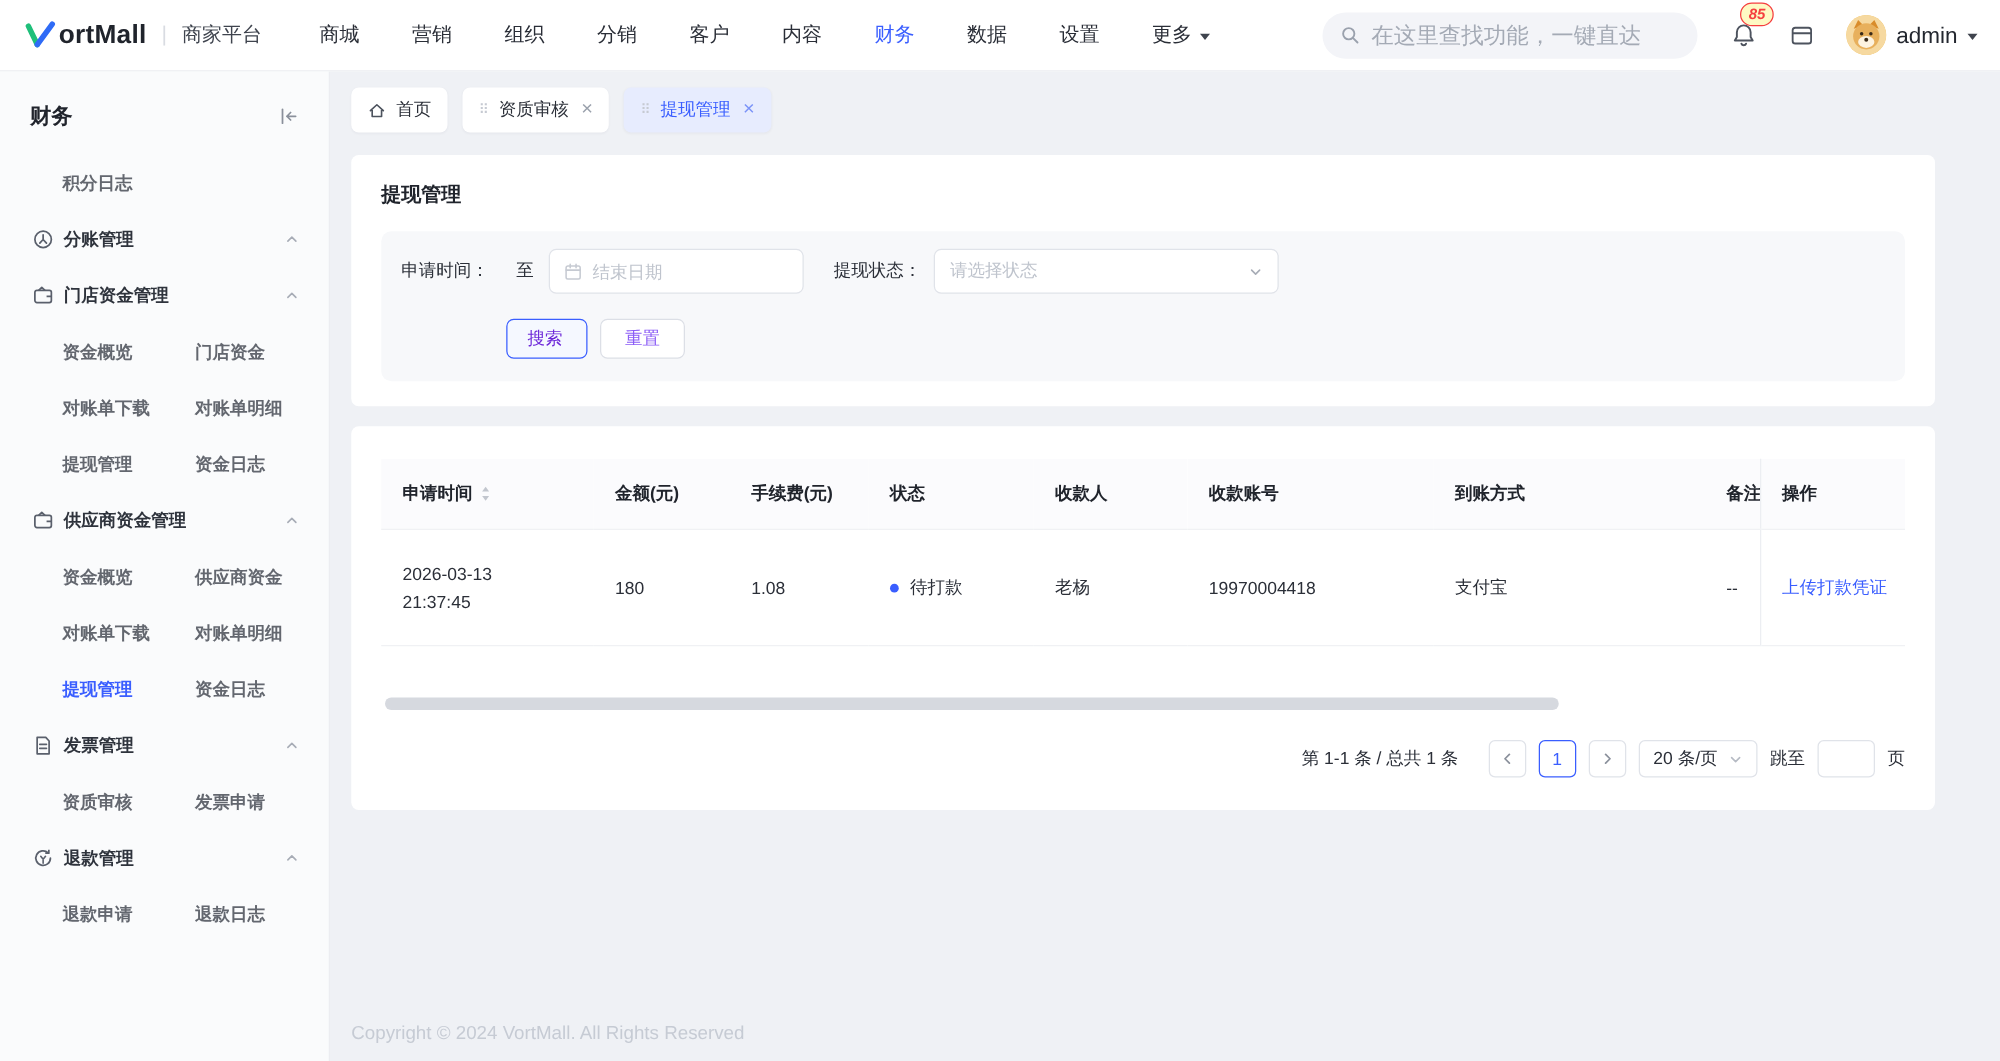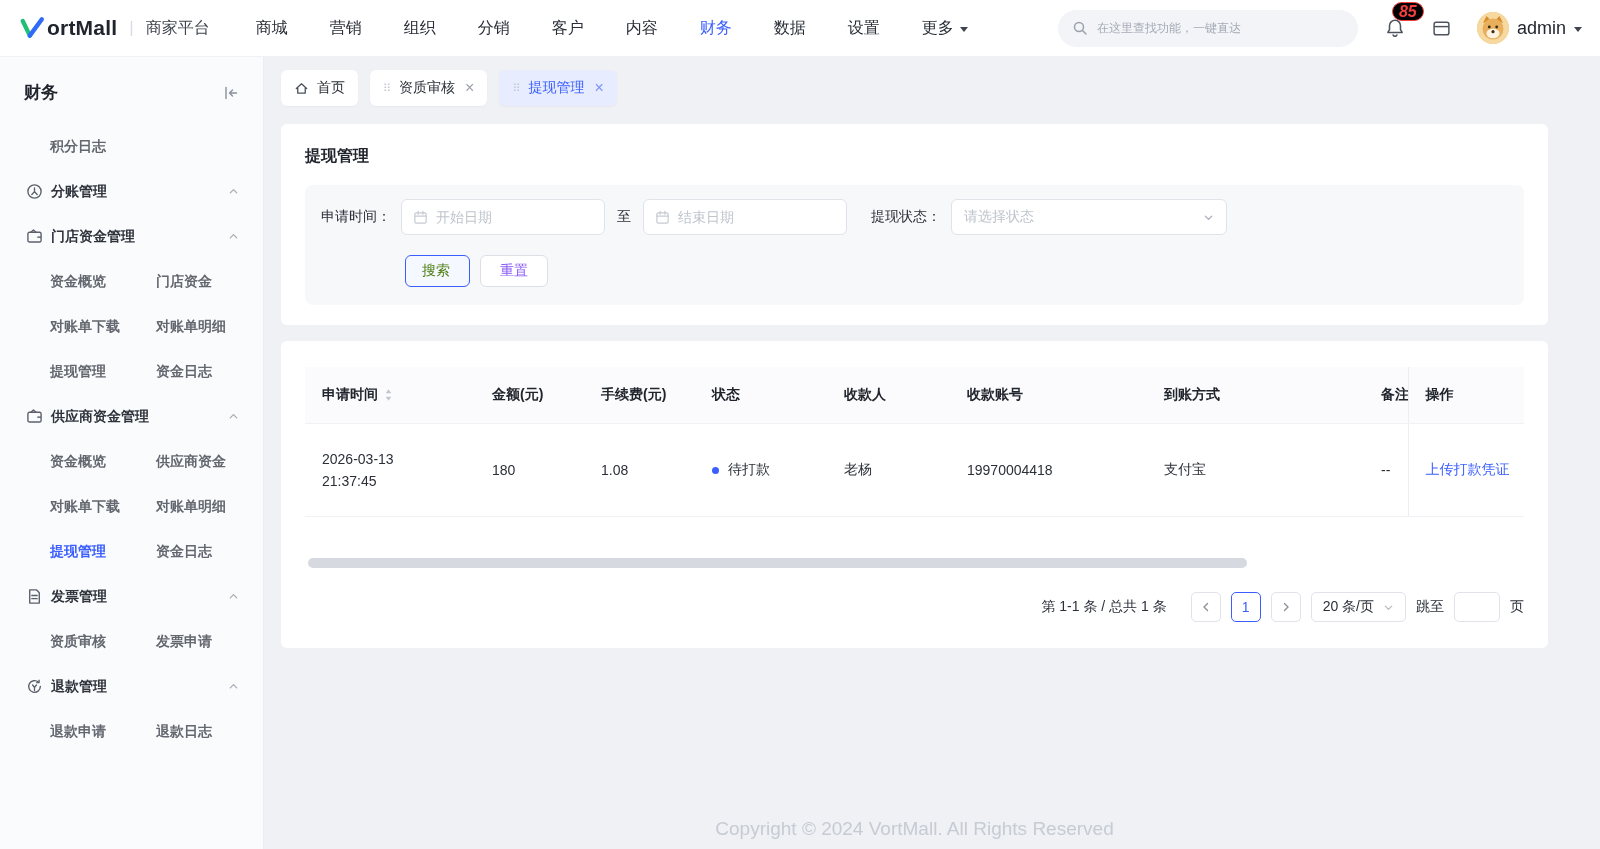--- a/index.html
+++ b/index.html
@@ -13,26 +13,26 @@
   .logo-ic{width:28px;height:24px;}
   .logo-text{font-size:21px;font-weight:700;color:#20242c;letter-spacing:.2px;}
   .logo-div{color:#d9dce2;margin:0 12px;font-size:17px;}
   .logo-sub{font-size:16px;color:#3f444e;}
   .nav{display:flex;gap:42px;margin-left:46px;font-size:16px;color:#2a2e37;}
   .nav-item{cursor:pointer;display:flex;align-items:center;gap:6px;white-space:nowrap;}
   .nav-item.active{color:#3a5eff;font-weight:500;}
   .caret{width:0;height:0;border-left:4px solid transparent;border-right:4px solid transparent;border-top:5px solid #3f444e;margin-top:2px;}
   .search{margin-left:auto;width:300px;height:37px;background:#f3f4f8;border-radius:19px;display:flex;align-items:center;padding:0 14px;gap:9px;color:#9aa1ad;}
   .s-ic{width:16px;height:16px;}
-  .search input{border:none;background:transparent;outline:none;font-size:12px;color:#333;width:100%;}
+  .search input{border:none;background:transparent;outline:none;font-size:18px;color:#333;width:100%;}
   .search input::placeholder{color:#a4aab5;}
   .icon-btn{position:relative;margin-left:26px;color:#4d535e;cursor:pointer;}
   .bell-ic{width:22px;height:22px;}
   .win-ic{width:19px;height:19px;}
-  .badge{position:absolute;top:-15px;left:8px;background:#000000;border:1px solid #f53f3f;color:#f53f3f;font-size:16px;font-style:italic;font-weight:700;padding:0 6px;height:19px;line-height:17px;border-radius:10px;white-space:nowrap;}
+  .badge{position:absolute;top:-15px;left:8px;background:#fef9c3;border:1px solid #f53f3f;color:#f53f3f;font-size:12px;font-style:italic;font-weight:700;padding:0 6px;height:19px;line-height:17px;border-radius:10px;white-space:nowrap;}
   .user{display:flex;align-items:center;gap:8px;margin-left:26px;cursor:pointer;}
   .avatar{width:32px;height:32px;border-radius:50%;overflow:hidden;background:#f2c66d;}
   .user-name{font-size:18px;color:#23272f;}
 
   
   .sidebar{position:absolute;top:57px;left:0;bottom:0;width:264px;background:#fafbfc;border-right:1px solid #ecedf1;overflow:hidden;}
   .side-header{display:flex;align-items:center;justify-content:space-between;padding:24px 24px 12px;}
   .side-title{font-size:17px;font-weight:700;color:#20242c;}
   .collapse-btn{color:#8a909b;cursor:pointer;}
   .collapse-ic{width:16px;height:16px;}
@@ -64,21 +64,21 @@
   .flabel{font-size:14px;color:#2b2f38;margin-right:10px;white-space:nowrap;}
   .ml24{margin-left:24px;}
   .dinput{width:204px;height:36px;border:1px solid #e0e3e9;border-radius:6px;background:#fff;display:flex;align-items:center;padding:0 11px;gap:8px;}
   .cal{width:15px;height:15px;color:#c6cad2;}
   .dinput input{border:none;outline:none;width:100%;font-size:14px;color:#333;background:transparent;}
   .dinput input::placeholder{color:#bfc4cd;}
   .to{margin:0 12px;color:#2b2f38;}
   .sel{width:276px;height:36px;border:1px solid #e0e3e9;border-radius:6px;background:#fff;display:flex;align-items:center;justify-content:space-between;padding:0 12px;color:#bfc4cd;font-size:14px;cursor:pointer;}
   .btns{margin-top:20px;margin-left:84px;display:flex;gap:10px;}
   .btn{height:32px;padding:0 19px;border-radius:6px;font-size:14px;display:flex;align-items:center;cursor:pointer;border:1px solid #dcdfe6;background:#fff;color:#8b5cf6;font-family:inherit;}
-  .btn.primary{border-color:#3a5eff;color:#4d7c0f;background:#f5f8ff;padding-left:16px;}
+  .btn.primary{border-color:#3a5eff;color:#6d28d9;background:#f5f8ff;padding-left:16px;}
 
   .card2{padding:26px 24px;}
   table{width:100%;border-collapse:collapse;table-layout:fixed;}
   th{font-size:14px;color:#20242c;font-weight:700;text-align:left;padding:19px 8px 19px 17px;border-bottom:1px solid #f0f1f4;background:#fbfbfd;white-space:nowrap;overflow:hidden;}
   td{font-size:14px;color:#2b2f38;padding:24px 8px 24px 17px;border-bottom:1px solid #f0f1f4;vertical-align:middle;white-space:nowrap;overflow:hidden;}
   .th-wrap{display:inline-flex;align-items:center;gap:6px;}
   .sort{width:9px;height:14px;color:#c2c6ce;}
   .col-op{border-left:1px solid #eceef2;}
   .tline{line-height:22px;}
   .dot{display:inline-block;width:7px;height:7px;border-radius:50%;background:#3a5eff;margin-right:9px;vertical-align:middle;}
@@ -89,21 +89,21 @@
 
   .pager{display:flex;align-items:center;justify-content:flex-end;margin-top:24px;gap:10px;font-size:14px;color:#2b2f38;}
   .pg-total{margin-right:14px;}
   .pg-btn{width:30px;height:30px;border:1px solid #e0e3e9;border-radius:5px;background:#fff;display:flex;align-items:center;justify-content:center;color:#8a909b;cursor:pointer;font-size:14px;}
   .pg-btn.page{color:#3a5eff;border-color:#3a5eff;}
   .pchev{width:12px;height:12px;}
   .pg-size{height:30px;border:1px solid #e0e3e9;border-radius:5px;background:#fff;display:flex;align-items:center;gap:9px;padding:0 11px;cursor:pointer;}
   .pg-size .chev{color:#b6bbc4;}
   .jump-input{width:46px;height:30px;border:1px solid #e0e3e9;border-radius:5px;outline:none;text-align:center;font-size:14px;background:#fff;font-family:inherit;}
 
-  .footer{margin-top:170px;text-align:center;color:#c6cbd4;font-size:19px;}
+  .footer{margin-top:170px;text-align:left;color:#c6cbd4;font-size:15px;}
 </style>
 </head>
 <body>
 
 <svg width="0" height="0" style="position:absolute" aria-hidden="true">
   <symbol id="i-search" viewBox="0 0 16 16">
       <circle cx="7" cy="7" r="4.5" fill="none" stroke="currentColor" stroke-width="1.5"></circle>
       <path d="M10.5 10.5 14 14" stroke="currentColor" stroke-width="1.5" stroke-linecap="round"></path>
     </symbol>
   <symbol id="i-bell" viewBox="0 0 20 20">
@@ -346,26 +346,20 @@
     </div>
   </div>
 
   <div class="content">
 
     <section class="card card1">
       <div class="page-title">提现管理</div>
       <div class="filter">
         <div class="frow">
           <span class="flabel">申请时间：</span>
-          <div class="dinput">
-            <svg class="cal">
-                <use href="#i-cal"></use>
-              </svg>
-            <input placeholder="开始日期" style="">
-          </div>
           <span class="to">至</span>
           <div class="dinput">
             <svg class="cal">
                 <use href="#i-cal"></use>
               </svg>
             <input placeholder="结束日期" style="">
           </div>
           <span class="flabel ml24">提现状态：</span>
           <div class="sel">
             <span>请选择状态</span>

